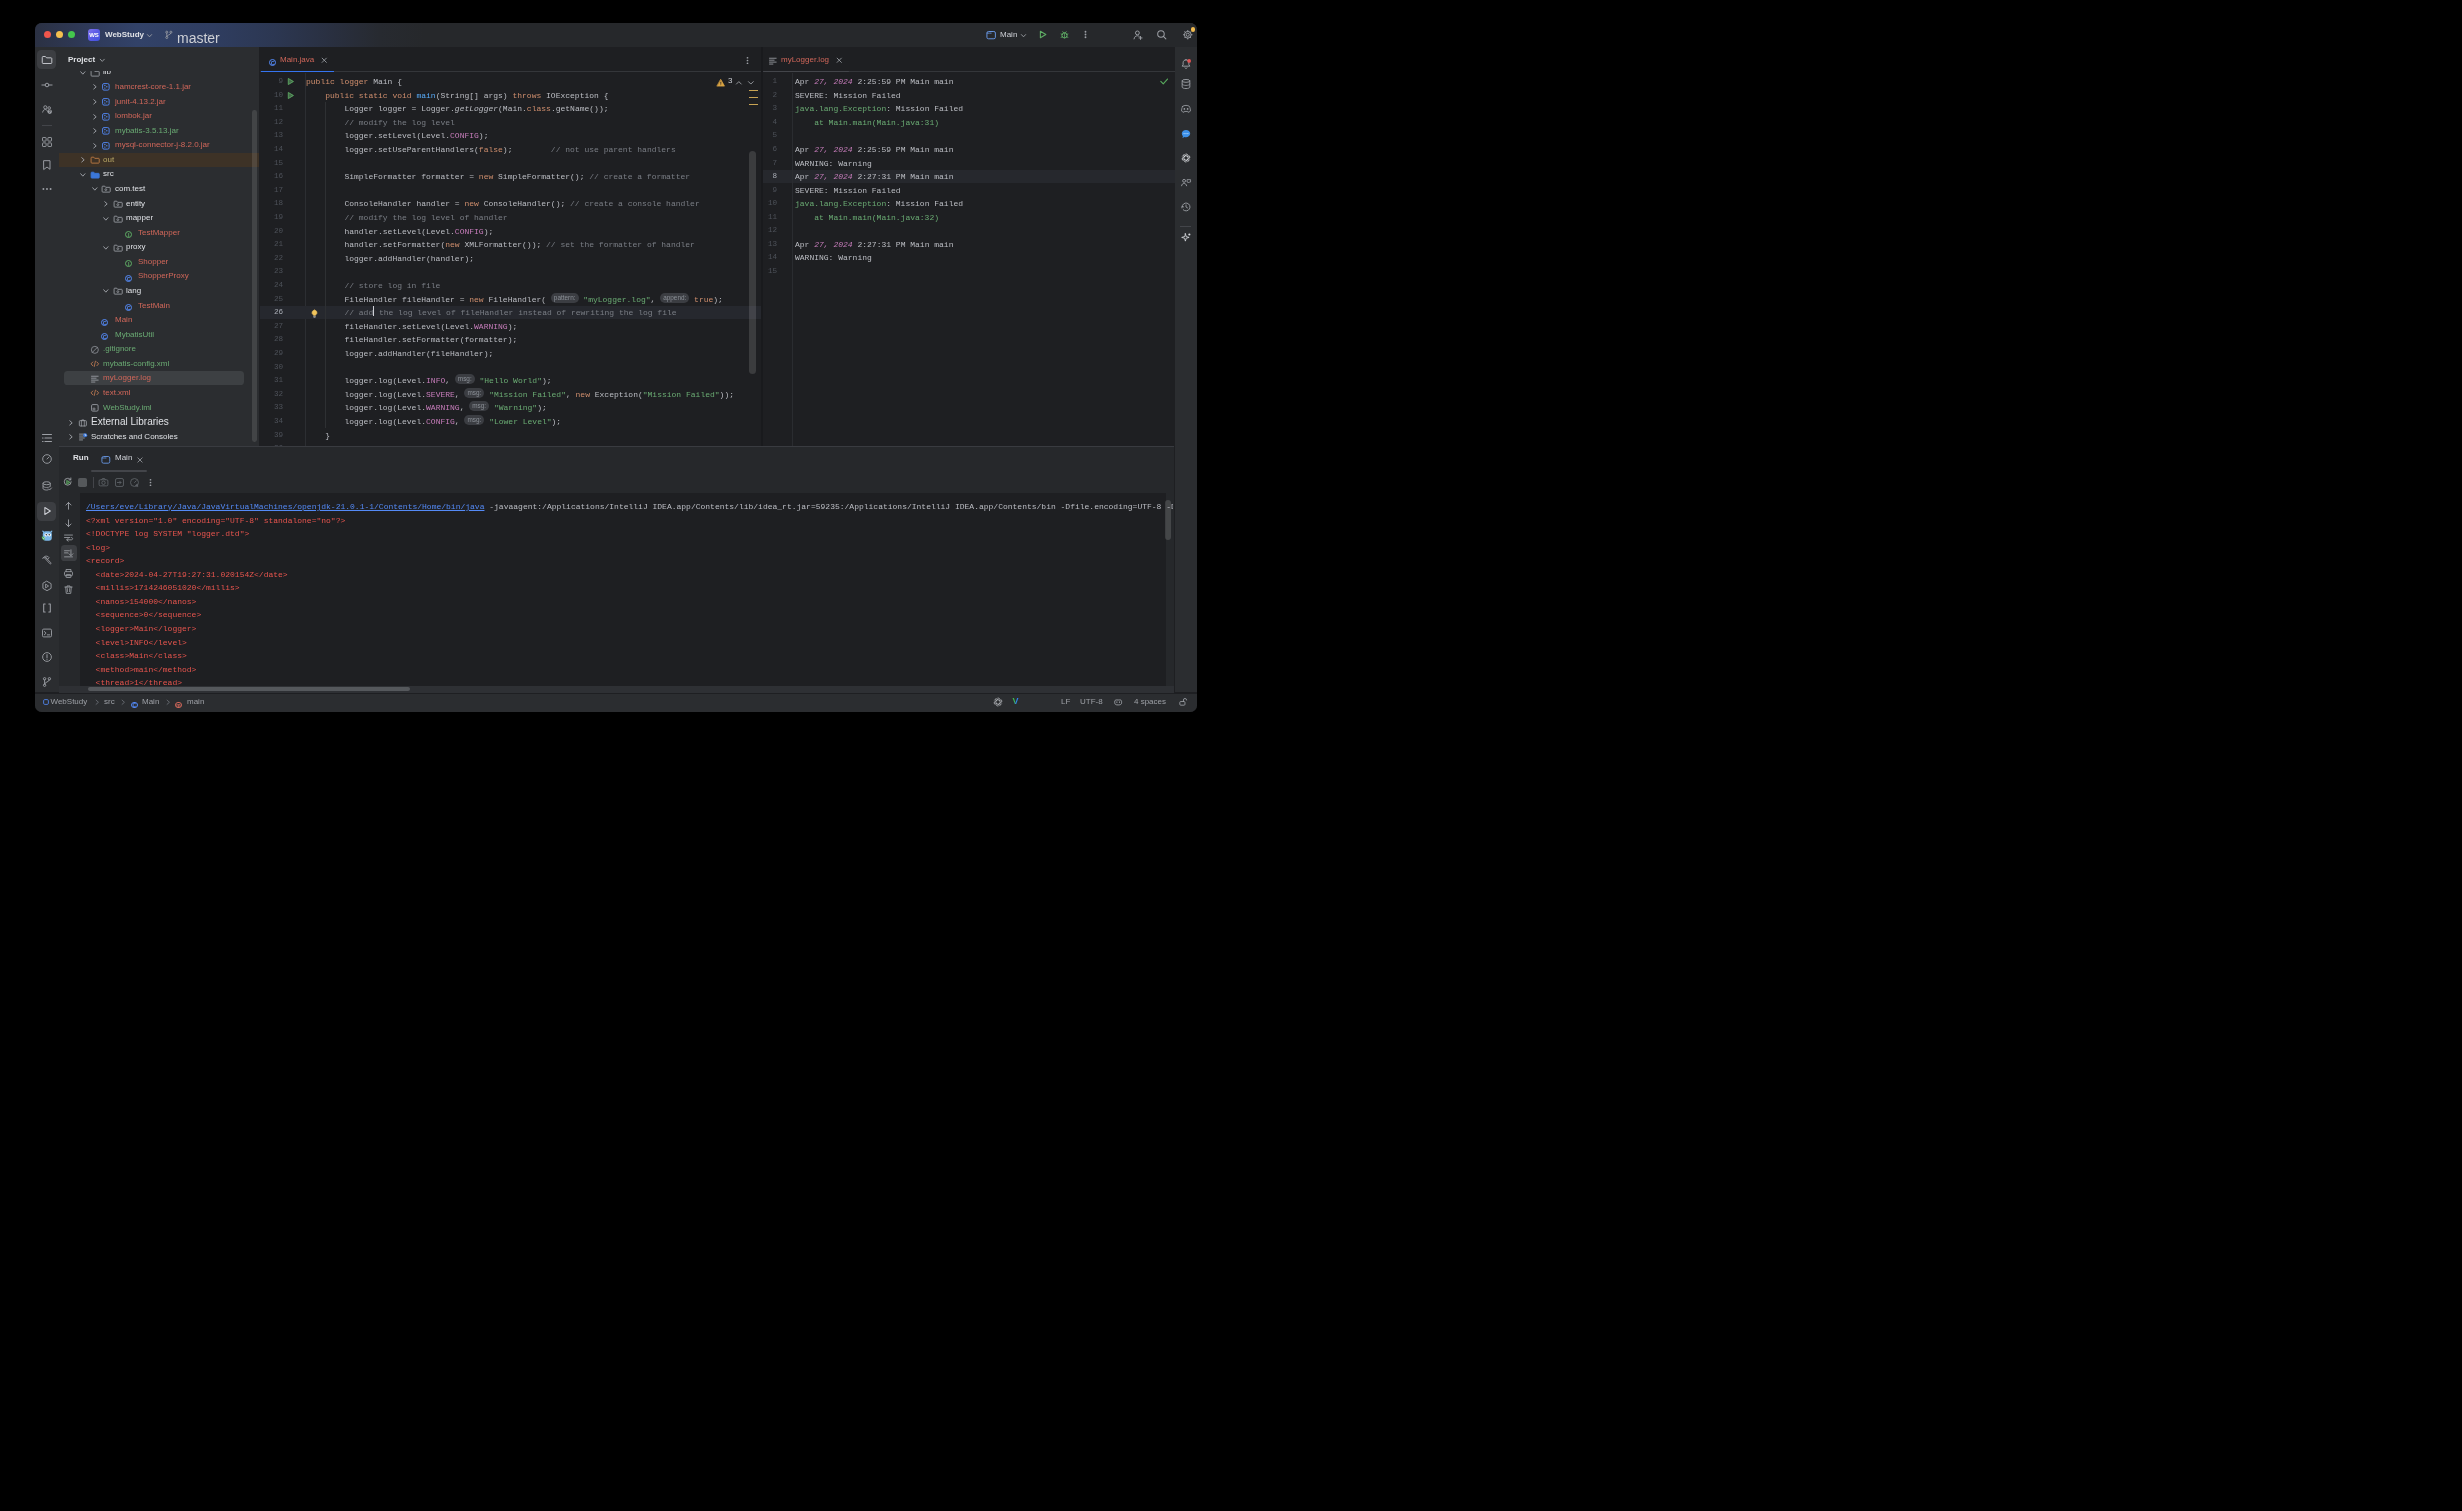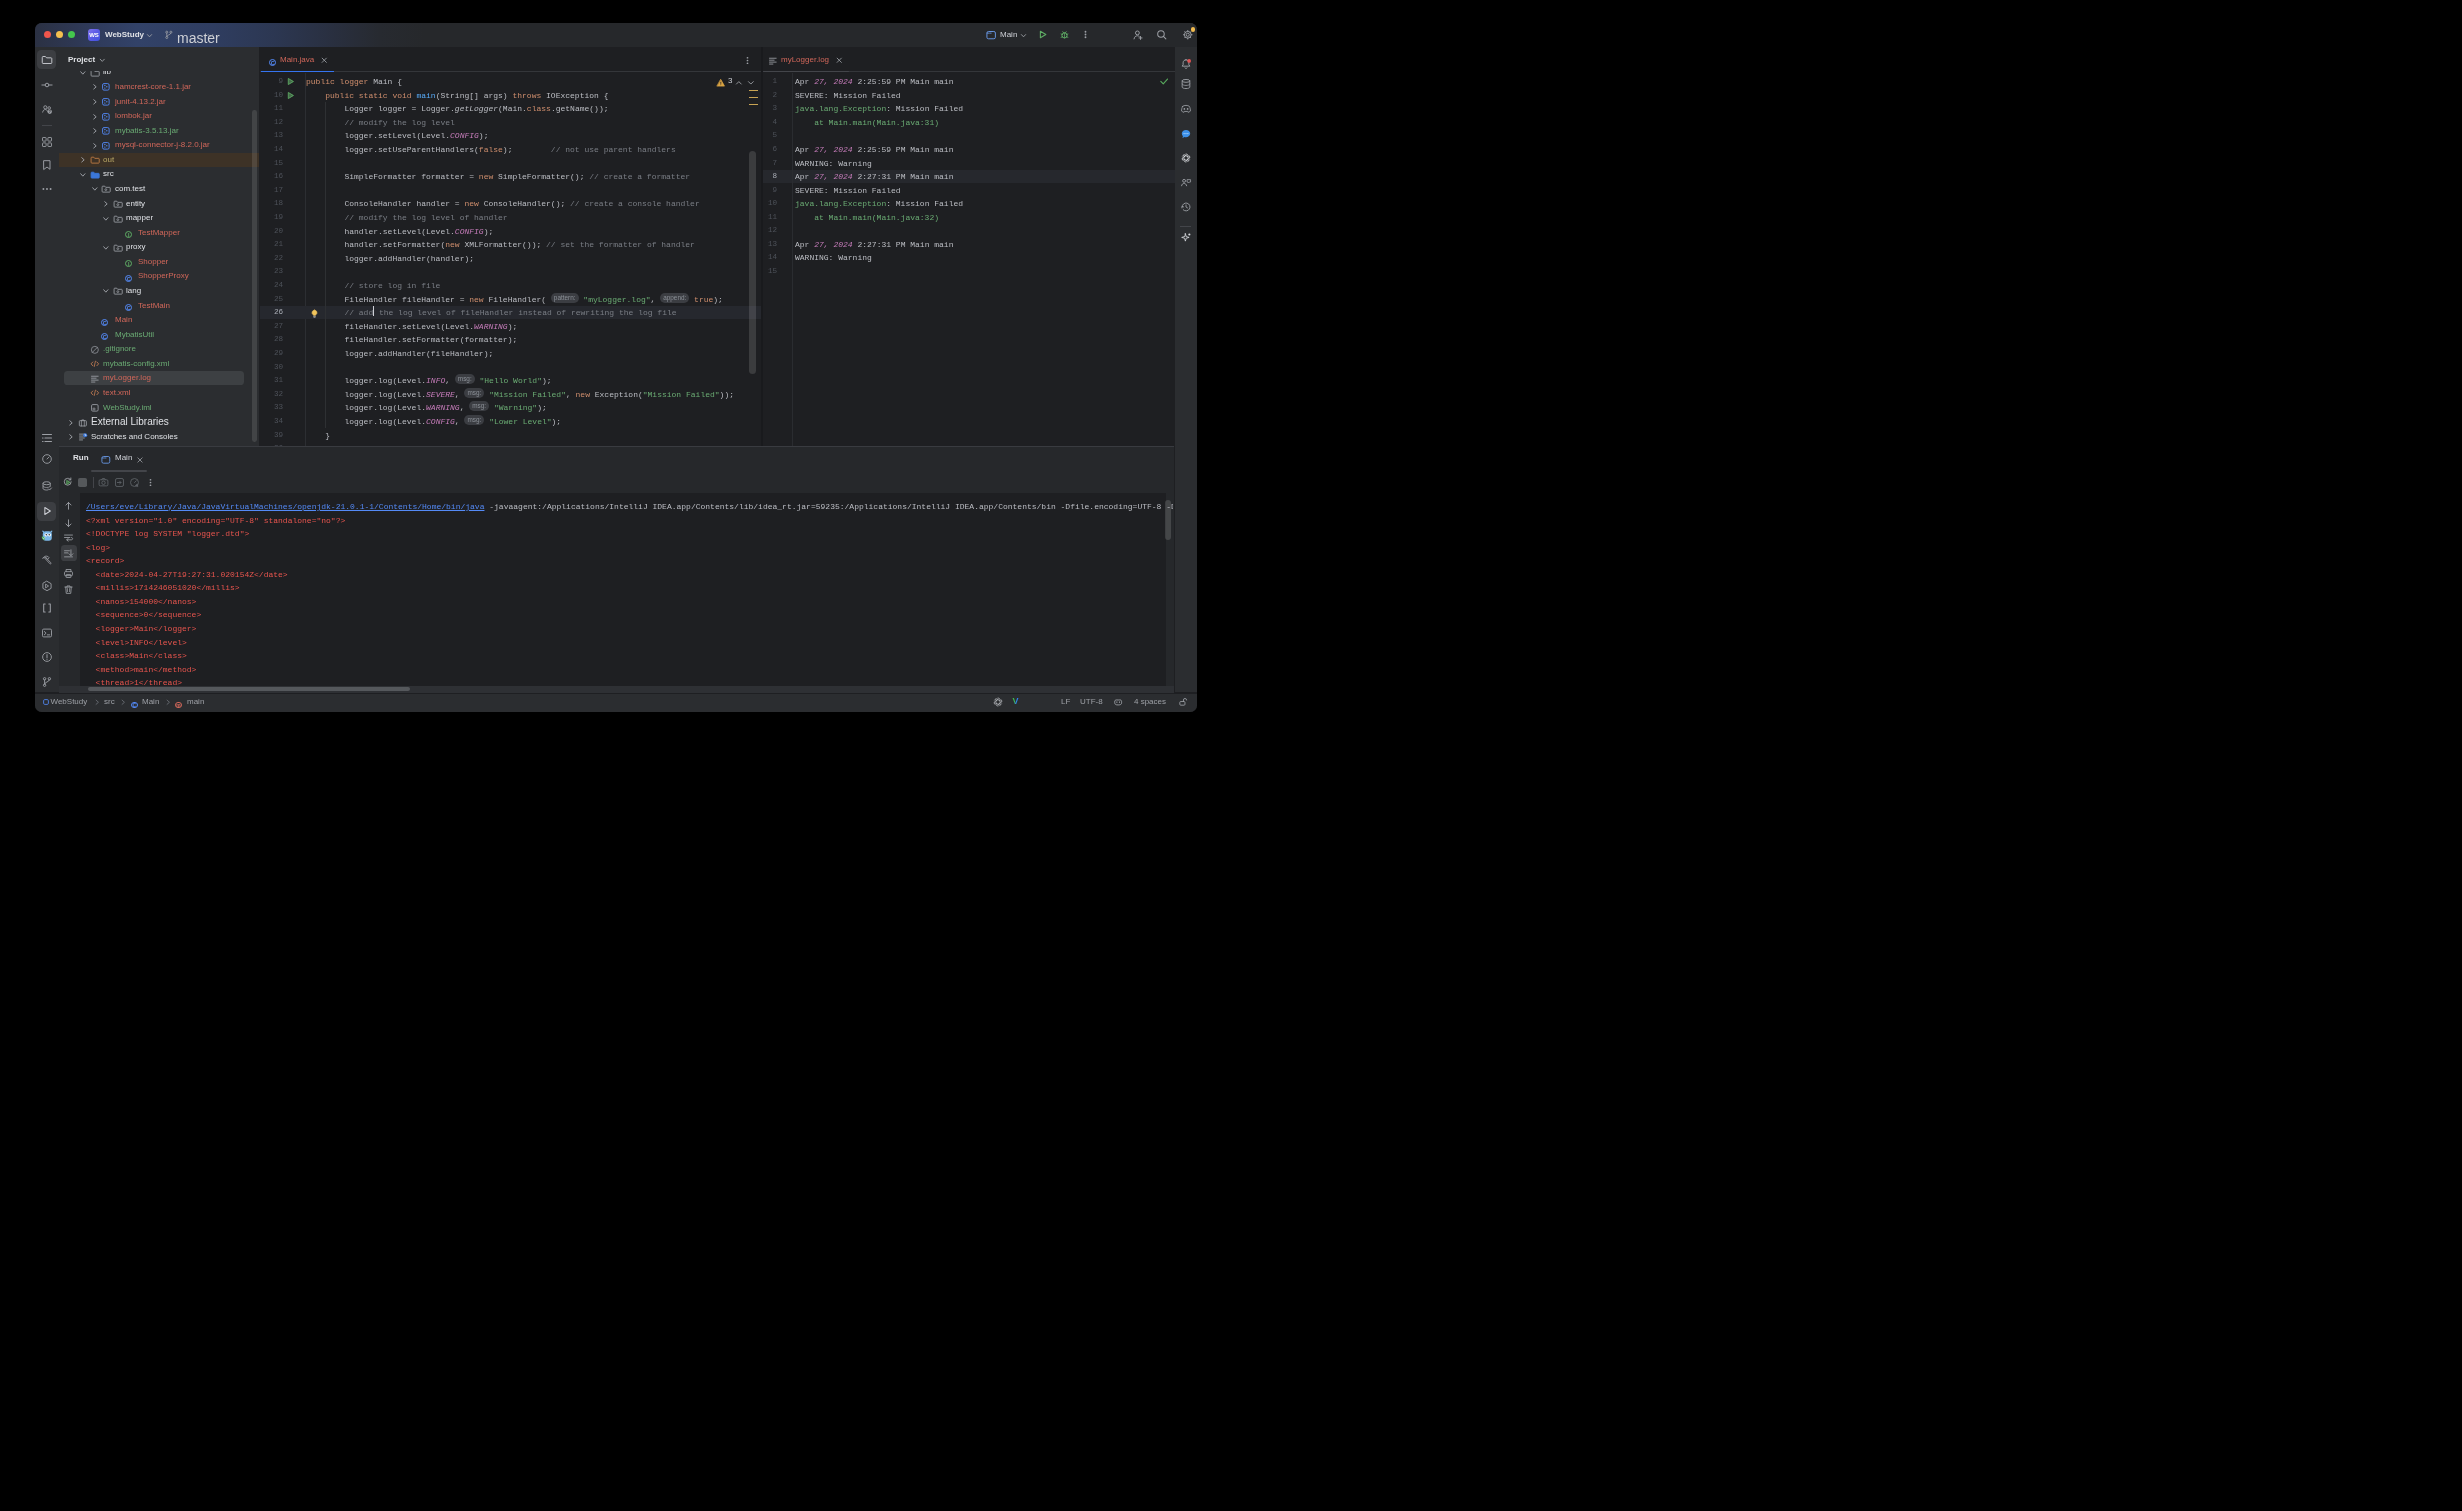--- a/index.html
+++ b/index.html
@@ -5,21 +5,21 @@
 html,body{width:1231px;height:756px;background:#000;overflow:hidden;
   font-family:"Liberation Sans",sans-serif;-webkit-font-smoothing:antialiased}
 .win{position:absolute;left:35px;top:22.5px;width:1162px;height:689px;background:#1e1f22;
   border-radius:6.7px;overflow:hidden;box-shadow:inset 0 0.6px 0 rgba(255,255,255,0.08)}
 .a{position:absolute}
 .tl{border-radius:50%;width:7.3px;height:7.3px;top:8.5px}
 .titlebar{left:0;top:0;width:1162px;height:24px;
   background:linear-gradient(90deg,#2b3143 0px,#2f3a5a 56px,#324268 102px,#2f3d60 178px,#2c3752 239px,#292f3f 299px,#272a30 345px,#26282b 390px,#26282b 100%);}
 .line{position:absolute;height:13.6px;line-height:13.6px;white-space:pre;font-family:"Liberation Mono",monospace;font-size:8px;color:#bcbec4}
 .num{position:absolute;width:24px;text-align:right;height:13.6px;line-height:13.6px;font-family:"Liberation Mono",monospace;font-size:7.6px;color:#4d5159}
-.kw{color:#cf8e6d}.str{color:#6aab73}.cmt{color:#7a7e85}.fld{color:#c77dbb;font-style:italic}
+.kw{color:#cf8e6d}.str{color:#6aab73}.cmt{color:#7a7e85}.fld{color:#c77dbb;}
 .mtd{color:#57aaf7}.ital{font-style:italic}.grn{color:#6aab73}.ppl{color:#c77dbb;font-style:italic}
 .pill{display:inline-block;background:#3b3d42;color:#8b9097;font-family:"Liberation Sans",sans-serif;
   font-size:6.4px;line-height:9px;height:9.7px;padding:0 3px;border-radius:4.9px;vertical-align:1.2px}
 .chip{display:inline-flex;align-items:center;justify-content:center;border-radius:50%;font-weight:700}
 svg{display:block}
 </style></head><body>
 <div class="win">
 <div class="a titlebar" style=""></div>
 <div class="a tl" style="left:8.5px;background:#f0564c"></div>
 <div class="a tl" style="left:20.6px;background:#f4bf4f"></div>

